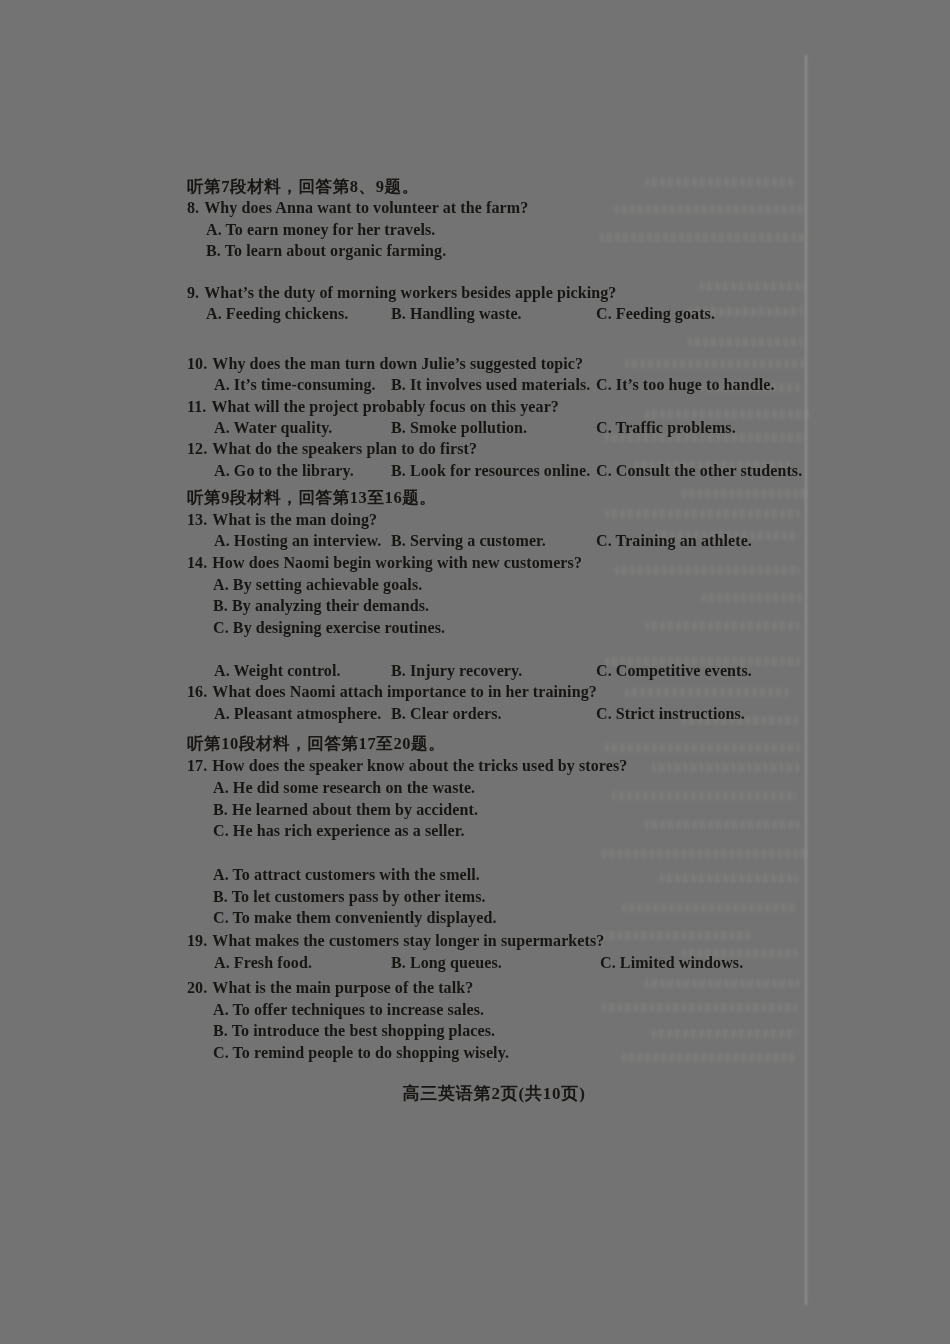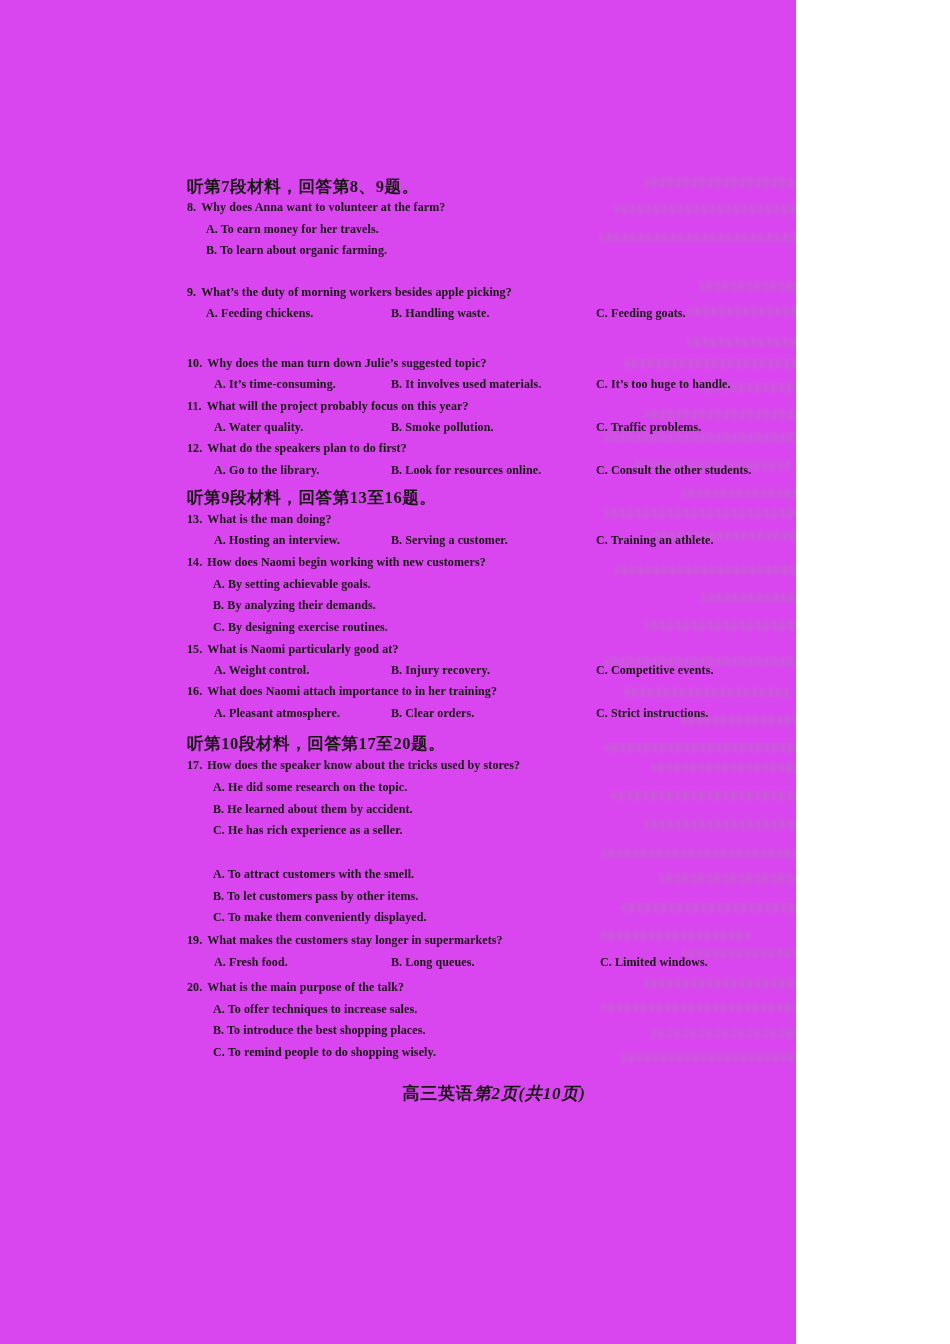--- a/index.html
+++ b/index.html
@@ -1,40 +1,40 @@
 <!DOCTYPE html>
 <html><head>
 <meta charset="utf-8">
 <style>
   html,body{margin:0;padding:0;background:#ffffff;}
   .page{
     position:relative;
-    width:796px;height:1344px;
-    background:#d946ef;
+    width:950px;height:1344px;
+    background:#737373;
     overflow:hidden;
     font-family:"Liberation Serif","DejaVu Serif",serif;
     color:#181613;
   }
   .line{
     position:absolute;
     left:187px;
     height:22px;
-    font-size:12px;
+    font-size:16px;
     line-height:21px;
     font-weight:700;
     white-space:nowrap;
     letter-spacing:0.1px;
   }
   .zh{font-size:16.5px;letter-spacing:0.6px;}
   .qnum{margin-right:5px;}
   .row span{position:absolute;top:0;white-space:nowrap;}
   .footer-line{
     left:19px;width:950px;text-align:center;font-size:17px;letter-spacing:0.8px;
   }
-  .footer-line .pageno{font-style:italic;}
+  .footer-line .pageno{}
   
   .smudge{
     position:absolute;height:9px;border-radius:3px;opacity:.85;
     background:repeating-linear-gradient(90deg,
       rgba(152,150,146,0.34) 0 3px, rgba(152,150,146,0.08) 3px 7px,
       rgba(152,150,146,0.28) 7px 12px, rgba(152,150,146,0.05) 12px 16px);
     filter:blur(1.6px);
   }
   .edge-line{
     position:absolute;left:805px;top:55px;width:2px;height:1250px;
@@ -137,44 +137,41 @@
     <span style="left:409px">C. Training an athlete.</span>
   </div>
 
   <div class="line" style="top:552px">
     <span class="qnum">14.</span><span>How does Naomi begin working with new customers?</span>
   </div>
   <div class="line" style="top:574px;left:213px">A. By setting achievable goals.</div>
   <div class="line" style="top:595px;left:213px">B. By analyzing their demands.</div>
   <div class="line" style="top:617px;left:213px">C. By designing exercise routines.</div>
 
-  <div class="line" style="top:639px">
-    <span class="qnum">15.</span><span>What is Naomi particularly good at?</span>
-  </div>
   <div class="line row" style="top:660px">
     <span style="left:27px">A. Weight control.</span>
     <span style="left:204px">B. Injury recovery.</span>
     <span style="left:409px">C. Competitive events.</span>
   </div>
 
   <div class="line" style="top:681px">
     <span class="qnum">16.</span><span>What does Naomi attach importance to in her training?</span>
   </div>
   <div class="line row" style="top:703px">
     <span style="left:27px">A. Pleasant atmosphere.</span>
     <span style="left:204px">B. Clear orders.</span>
     <span style="left:409px">C. Strict instructions.</span>
   </div>
 
   <div class="line zh" style="top:733px">听第10段材料，回答第17至20题。</div>
 
   <div class="line" style="top:755px">
     <span class="qnum">17.</span><span>How does the speaker know about the tricks used by stores?</span>
   </div>
-  <div class="line" style="top:777px;left:213px">A. He did some research on the topic.</div>
+  <div class="line" style="top:777px;left:213px">A. He did some research on the waste.</div>
   <div class="line" style="top:799px;left:213px">B. He learned about them by accident.</div>
   <div class="line" style="top:820px;left:213px">C. He has rich experience as a seller.</div>
 
   <div class="line" style="top:864px;left:213px">A. To attract customers with the smell.</div>
   <div class="line" style="top:886px;left:213px">B. To let customers pass by other items.</div>
   <div class="line" style="top:907px;left:213px">C. To make them conveniently displayed.</div>
 
   <div class="line" style="top:930px">
     <span class="qnum">19.</span><span>What makes the customers stay longer in supermarkets?</span>
   </div>

